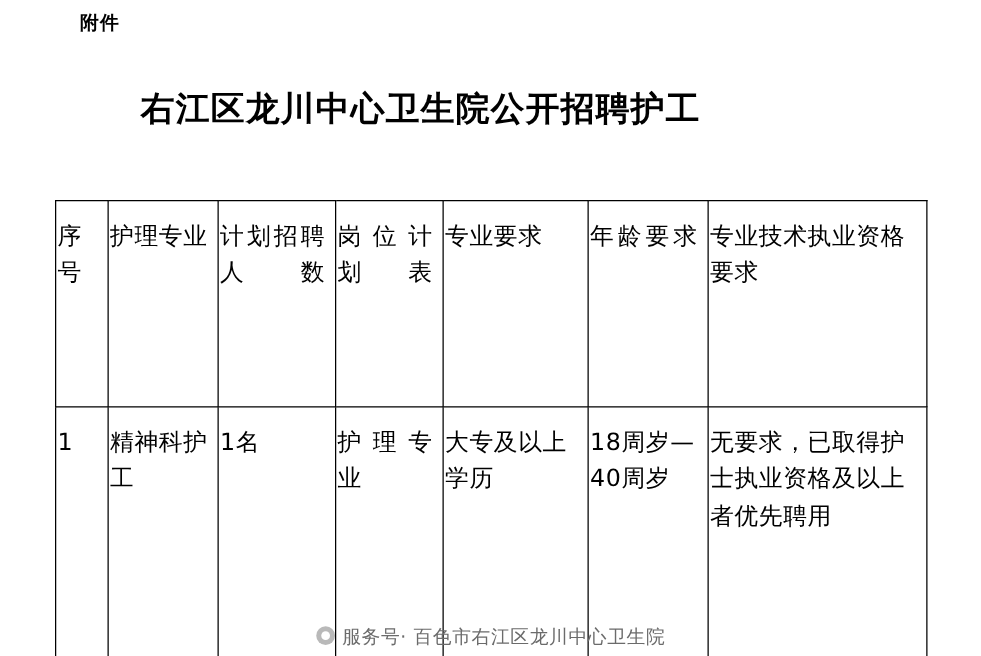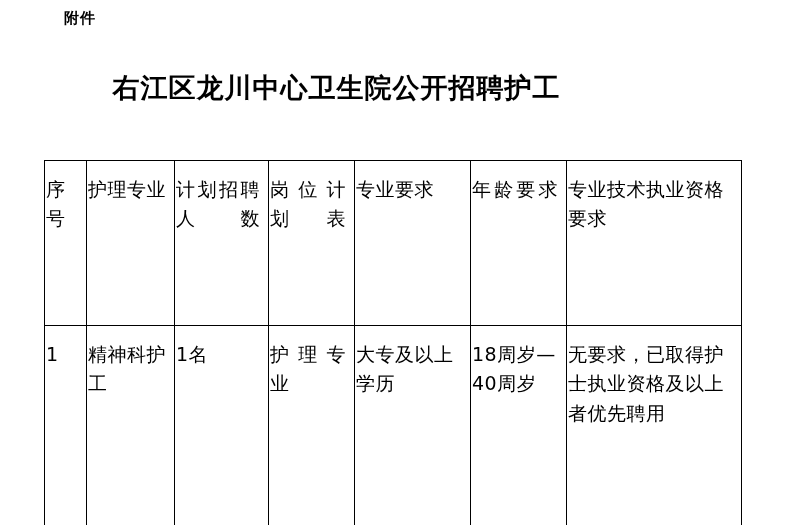--- a/index.html
+++ b/index.html
@@ -157,14 +157,17 @@
         <td class="nojustify cell-num-post">精神科护工</td>
         <td class="nojustify">1名</td>
         <td class="justify">护理专业</td>
         <td class="nojustify">大专及以上学历</td>
         <td class="nojustify">18周岁—40周岁</td>
         <td class="nojustify">无要求，已取得护士执业资格及以上者优先聘用</td>
       </tr>
     </tbody>
   </table>
 
+  <div class="footer-bar">
+    <span class="wm-icon"></span><span>服务号· 百色市右江区龙川中心卫生院</span>
+  </div>
 
 </div>
 
 </body></html>

